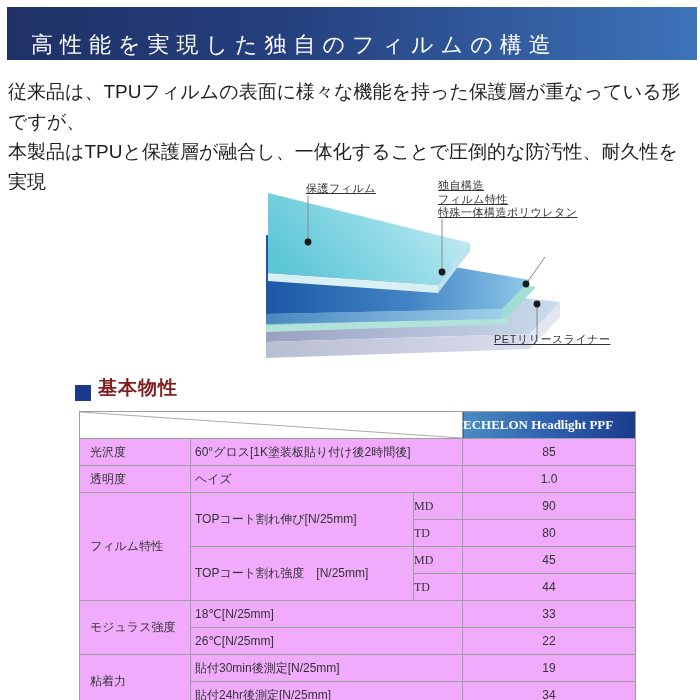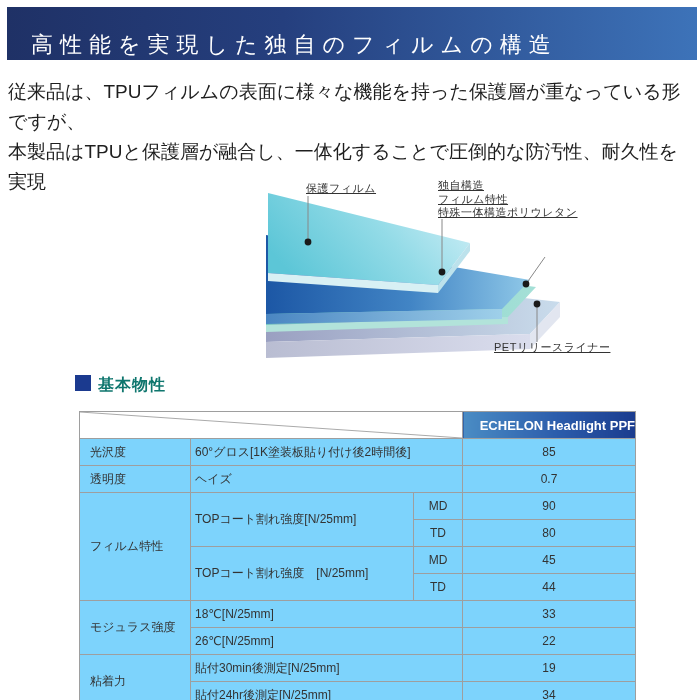--- a/index.html
+++ b/index.html
@@ -26,42 +26,42 @@
   }
   
   .diagram{position:absolute;left:240px;top:173px;width:460px;height:202px;}
   .diagram svg{position:absolute;left:0;top:0;}
   .dlabel{
     position:absolute;font-size:11px;line-height:13.5px;color:#333;
     white-space:nowrap;letter-spacing:0.5px;text-decoration:underline;
   }
   
   .sec-heading{
-    position:absolute;left:75px;top:375px;display:flex;align-items:flex-start;
-    font-size:16px;font-weight:bold;color:#0f766e;letter-spacing:1px;
+    position:absolute;left:75px;top:375px;display:flex;align-items:flex-end;
+    font-size:19px;font-weight:bold;color:#7f1d1d;letter-spacing:1px;
   }
   .sq{width:16px;height:16px;background:#1b3a8f;display:inline-block;margin-right:7px;}
   
   .ptable{
     position:absolute;left:79px;top:411px;border-collapse:collapse;
     table-layout:fixed;font-size:12px;color:#333;
   }
   .ptable td{
     border:1px solid #9e9e9e;height:26px;padding:0;
-    vertical-align:middle;background:#7dd3fc;
+    vertical-align:middle;background:#f0abfc;
   }
   .ptable td.c1{width:100px;padding-left:10px;}
   .ptable td.c2{width:218px;padding-left:4px;}
-  .ptable td.c3{width:48px;text-align:center;}
+  .ptable td.c3{width:48px;font-family:Liberation Serif, serif;}
   .ptable td.c4{width:172px;text-align:center;}
   .ptable td.diagcell{position:relative;background:#fff;}
   .ptable td.diagcell svg{position:absolute;left:0;top:0;width:100%;height:100%;}
   .ptable td.echelon{
     background:linear-gradient(90deg,#4a8cc4 0%,#2b5cab 55%,#1b3c8e 100%);
-    color:#ffffff;font-weight:bold;font-size:13px;text-align:right;
+    color:#ffffff;font-weight:bold;font-size:13px;text-align:left;font-family:Liberation Serif, serif;
   }
 </style>
 </head>
 <body>
 
 <div class="banner">
   <span class="banner-title">高性能を実現した独自のフィルムの構造</span>
 </div>
 
 <div class="intro">
@@ -139,21 +139,21 @@
 
   <div class="dlabel" style="left:66px;top:9px;">保護フィルム</div>
 
   <div class="dlabel" style="left:182px;top:6px;margin-left:16px;">
     <div>独自構造</div>
     <div>フィルム特性</div>
     <div>特殊一体構造ポリウレタン</div>
   </div>
 
 
-  <div class="dlabel" style="left:254px;top:168px;">PETリリースライナー</div>
+  <div class="dlabel" style="left:254px;top:160px;">PETリリースライナー</div>
 </div>
 
 <div class="sec-heading">
   <span class="sq"></span>
   <span>基本物性</span>
 </div>
 
 <table class="ptable">
   <tbody>
       <tr>
@@ -167,26 +167,26 @@
 
   <tr>
     <td class="c1">光沢度</td>
     <td class="c2" colspan="2">60°グロス[1K塗装板貼り付け後2時間後]</td>
     <td class="c4">85</td>
   </tr>
 
   <tr>
     <td class="c1">透明度</td>
     <td class="c2" colspan="2">ヘイズ</td>
-    <td class="c4">0.7</td>
+    <td class="c4">1.0</td>
   </tr>
 
   <tr>
     <td class="c1" rowspan="4">フィルム特性</td>
-    <td class="c2" rowspan="2">TOPコート割れ強度[N/25mm]</td>
+    <td class="c2" rowspan="2">TOPコート割れ伸び[N/25mm]</td>
     <td class="c3">MD</td>
     <td class="c4">90</td>
   </tr>
   <tr>
     <td class="c3">TD</td>
     <td class="c4">80</td>
   </tr>
   <tr>
     <td class="c2" rowspan="2">TOPコート割れ強度　[N/25mm]</td>
     <td class="c3">MD</td>

